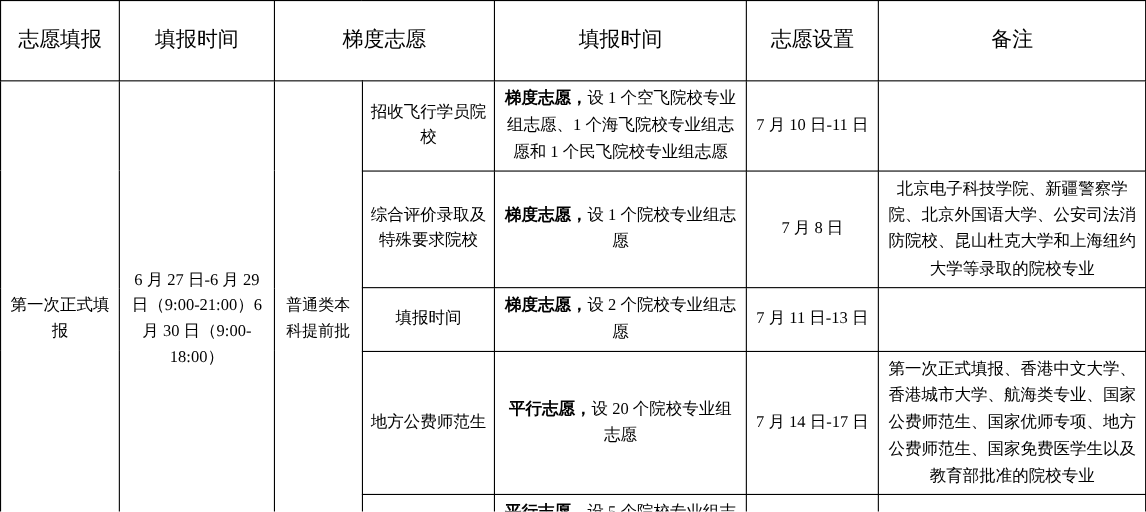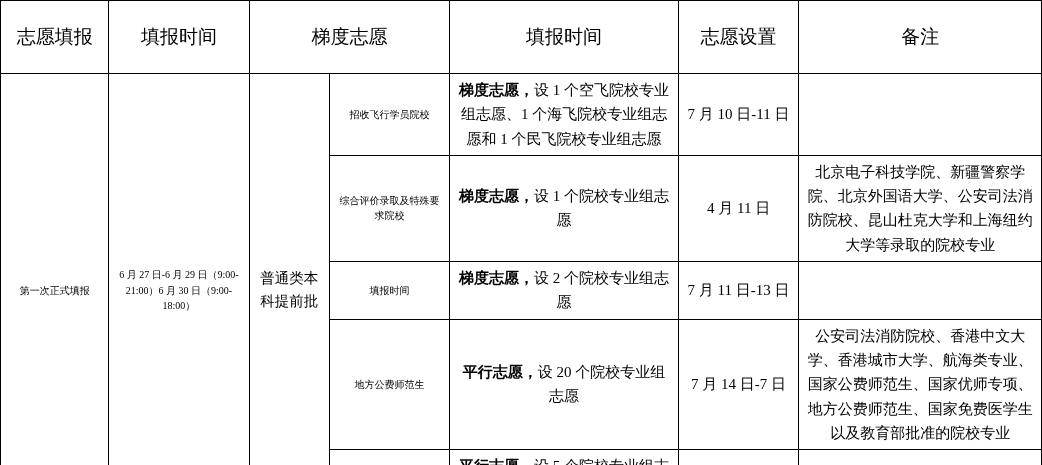--- a/index.html
+++ b/index.html
@@ -37,21 +37,21 @@
   .col-a { width: 108px; }
   .col-b { width: 140px; }
   .col-c1 { width: 80px; }
   .col-c2 { width: 120px; }
   .col-d { width: 228px; }
   .col-e { width: 120px; }
   .col-f { width: 242px; }
 
   td.center {
     text-align: center;
-    font-size: 10px;
+    font-size: 15px;
     line-height: 1.55;
   }
   td.cell-text {
     text-align: left;
     font-size: 15px;
     line-height: 1.62;
   }
   td.batch-vert {
     text-align: center;
     font-size: 14.5px;
@@ -102,38 +102,38 @@
         <span class="bold">梯度志愿，</span><span>设 1 个空飞院校专业组志愿、1 个海飞院校专业组志愿和 1 个民飞院校专业组志愿</span>
       </td>
       <td class="cell-text">7 月 10 日-11 日</td>
       <td class="cell-text"></td>
     </tr>
     <tr>
       <td class="center">综合评价录取及特殊要求院校</td>
       <td class="cell-text">
         <span class="bold">梯度志愿，</span><span>设 1 个院校专业组志愿</span>
       </td>
-      <td class="cell-text">4 月 11 日</td>
+      <td class="cell-text">7 月 8 日</td>
       <td class="cell-text">北京电子科技学院、新疆警察学院、北京外国语大学、公安司法消防院校、昆山杜克大学和上海纽约大学等录取的院校专业</td>
     </tr>
     <tr>
       <td class="center">填报时间</td>
       <td class="cell-text">
         <span class="bold">梯度志愿，</span><span>设 2 个院校专业组志愿</span>
       </td>
       <td class="cell-text">7 月 11 日-13 日</td>
       <td class="cell-text"></td>
     </tr>
     <tr>
       <td class="center">地方公费师范生</td>
       <td class="cell-text">
         <span class="bold">平行志愿，</span><span>设 20 个院校专业组志愿</span>
       </td>
-      <td class="cell-text">7 月 14 日-7 日</td>
-      <td class="cell-text">公安司法消防院校、香港中文大学、香港城市大学、航海类专业、国家公费师范生、国家优师专项、地方公费师范生、国家免费医学生以及教育部批准的院校专业</td>
+      <td class="cell-text">7 月 14 日-17 日</td>
+      <td class="cell-text">第一次正式填报、香港中文大学、香港城市大学、航海类专业、国家公费师范生、国家优师专项、地方公费师范生、国家免费医学生以及教育部批准的院校专业</td>
     </tr>
     <tr>
       <td class="center">省内公安院校</td>
       <td class="cell-text">
         <span class="bold">平行志愿，</span><span>设 5 个院校专业组志愿</span>
       </td>
       <td class="cell-text">7 月 18 日-19 日</td>
       <td class="cell-text">黑龙江公安警官职业学院</td>
     </tr>
   </tbody>

